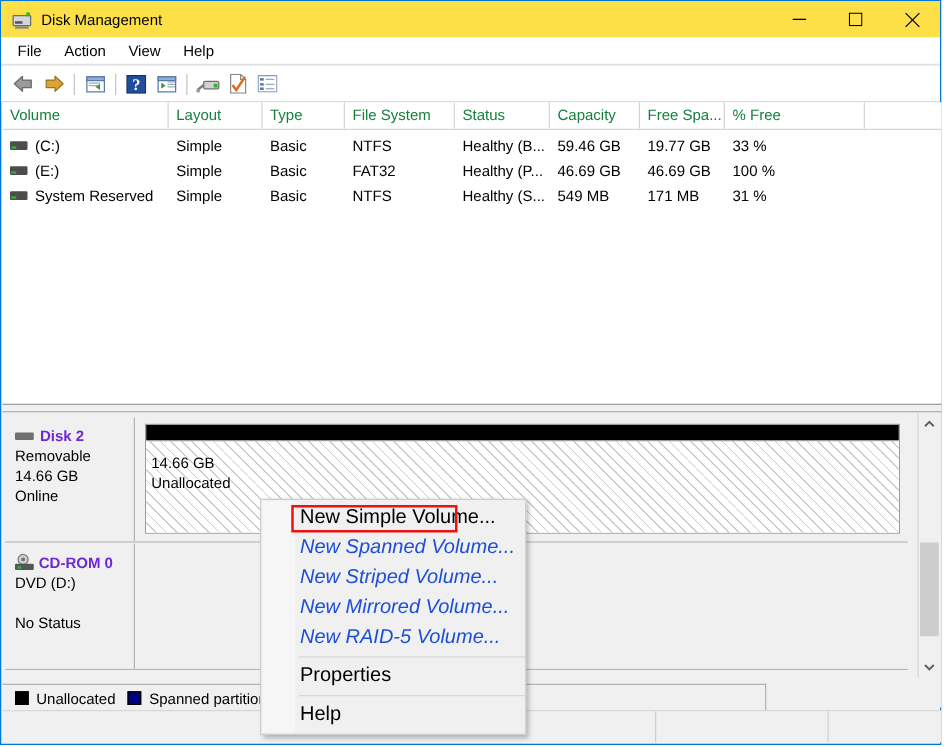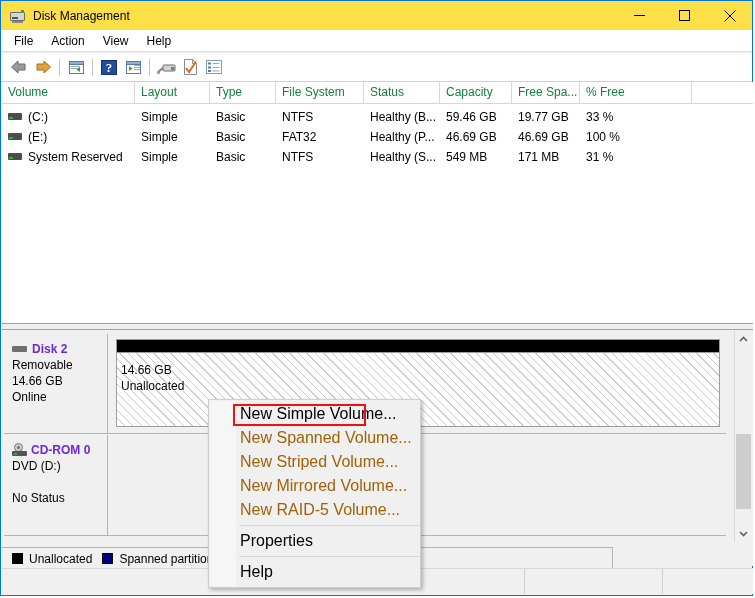--- a/index.html
+++ b/index.html
@@ -341,21 +341,21 @@
     background: #f6f6f6;
   }
   .ctx-item {
     position: relative;
     height: 24px; line-height: 24px;
     padding-left: 31px;
     font-size: 16px; color: #000;
     white-space: nowrap;
     z-index: 2;
   }
-  .ctx-item.disabled { color: #a16207; }
+  .ctx-item.disabled { color: #1d4ed8; font-style: italic; }
   .ctx-sep {
     position: relative;
     height: 1px; margin: 3px 0 3px 30px;
     background: #d7d7d7; z-index: 2;
   }
   #red-box {
     position: absolute;
     left: 24px; top: 4px;
     width: 133px; height: 22px;
     border: 2px solid #ee1111;

